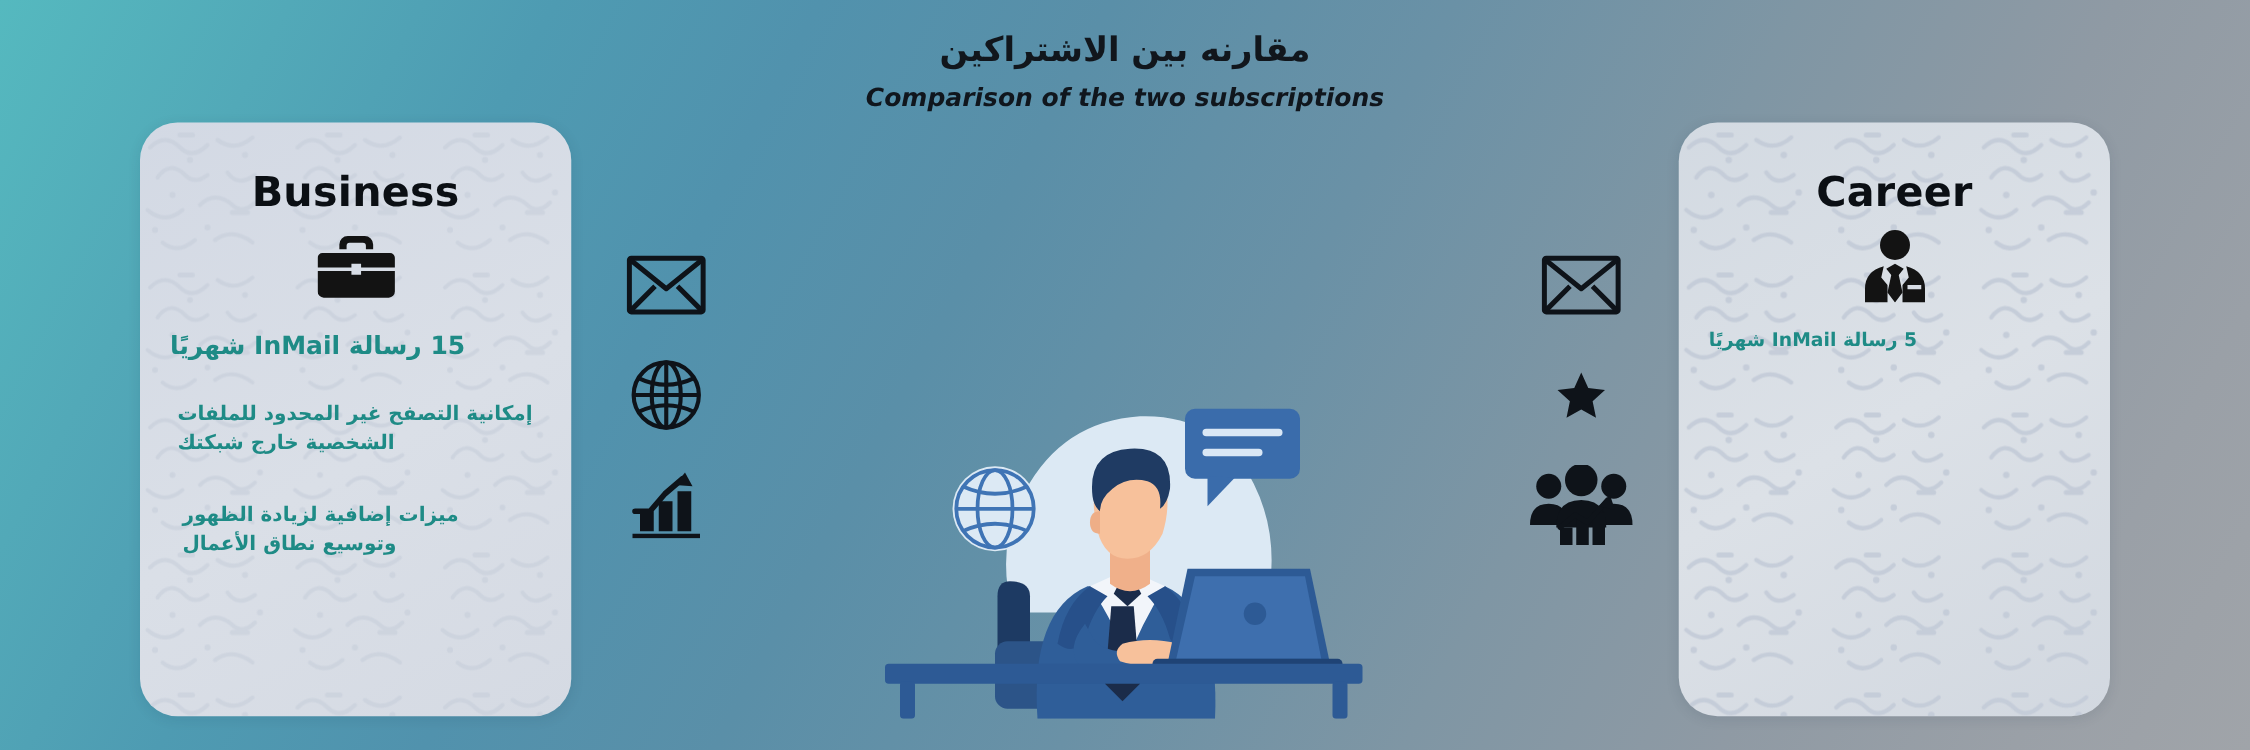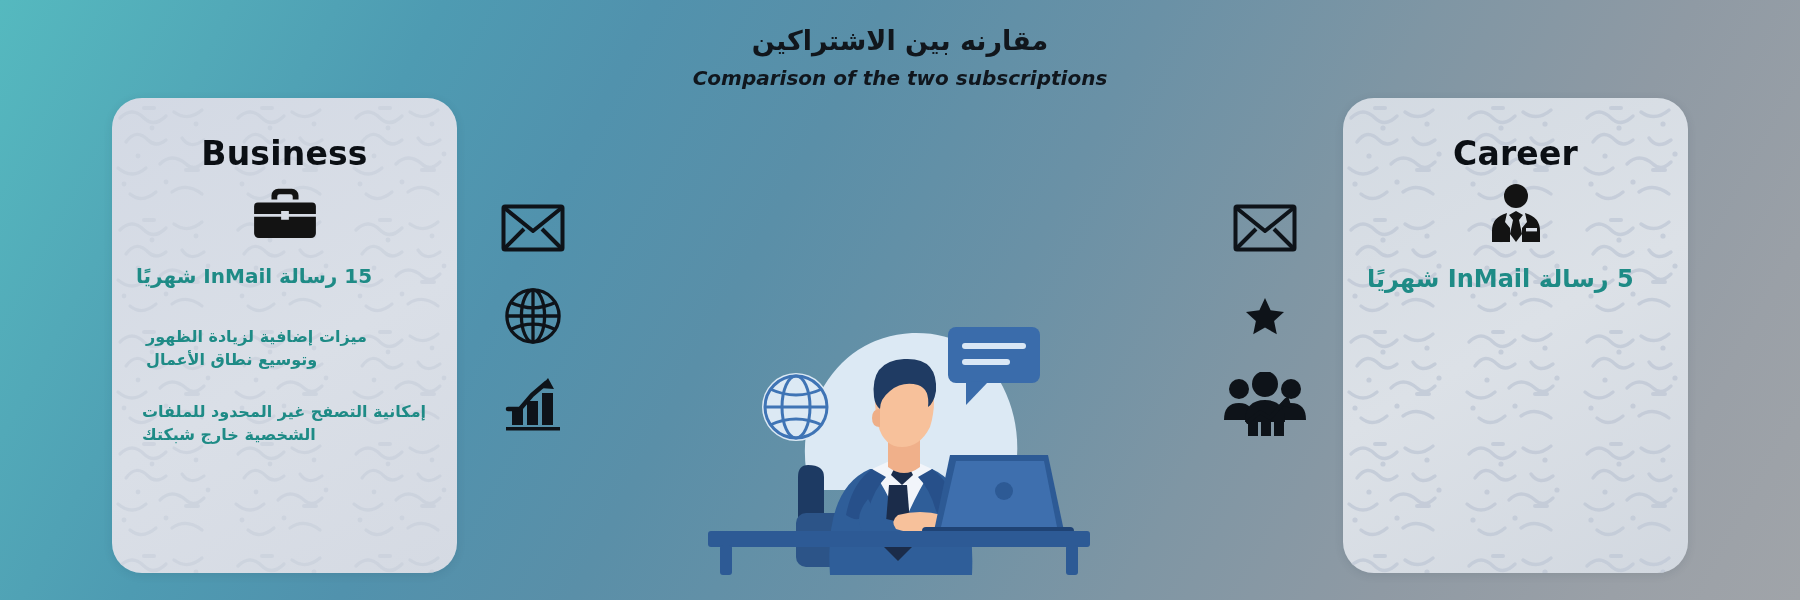--- a/index.html
+++ b/index.html
@@ -76,21 +76,21 @@
 
   .features { width:100%; margin-top:12px; }
   .feature {
     direction:rtl; text-align:left;
     color:#1e8b86; font-weight:700;
     line-height:1.45;
   }
   .feature.f0 { font-size:20px; margin-top:8px; }
   .feature.f1 { font-size:16px; margin-top:28px; padding:0 6px; }
   .feature.f2 { font-size:16px; margin-top:34px; padding:0 10px; }
-  .card.right .feature.f0 { font-size:24px; }
+  .card.right .feature.f0 { font-size:15px; }
   .card.right .feature.f1 { margin-top:26px; }
   .card.right .feature.f2 { margin-top:38px; }
 
   
   .icon-col {
     position:absolute; top:185px;
     width:120px;
     display:flex; flex-direction:column; align-items:center;
     z-index:5; color:#0e1319;
   }
@@ -148,22 +148,22 @@
     <div class="plan-glyph">
       <svg width="62" height="56" viewBox="0 0 64 58" xmlns="http://www.w3.org/2000/svg">
         <path fill="#131313" d="M25 4h14a7 7 0 0 1 7 7v4h-6v-3a2.5 2.5 0 0 0-2.5-2.5h-11A2.5 2.5 0 0 0 24 12v3h-6v-4a7 7 0 0 1 7-7z"></path>
         <path fill="#131313" d="M4 18h56a4 4 0 0 1 4 4v8H36v-3H28v3H0v-8a4 4 0 0 1 4-4z" transform="translate(0,0)"></path>
         <path fill="#131313" d="M0 33h28v3h8v-3h28v17a5 5 0 0 1-5 5H5a5 5 0 0 1-5-5V33z"></path>
       </svg>
     </div>
 
     <div class="features">
       <div class="feature f0">15 رسالة InMail شهريًا</div>
+      <div class="feature f1">إمكانية التصفح غير المحدود للملفات الشخصية خارج شبكتك</div>
       <div class="feature f2">ميزات إضافية لزيادة الظهور وتوسيع نطاق الأعمال</div>
-      <div class="feature f1">إمكانية التصفح غير المحدود للملفات الشخصية خارج شبكتك</div>
     </div>
   </div>
 </div>
 
 <div class="icon-col left">
   <div class="icon-slot">
     <svg width="64" height="48" viewBox="0 0 64 48" xmlns="http://www.w3.org/2000/svg">
       <rect x="2.5" y="2.5" width="59" height="43" rx="1.5" fill="none" stroke="#0e1319" stroke-width="4"></rect>
       <path d="M3.5 4 L32 27 L60.5 4" fill="none" stroke="#0e1319" stroke-width="4" stroke-linejoin="round"></path>
       <path d="M3.5 44.5 L23 25 M60.5 44.5 L41 25" fill="none" stroke="#0e1319" stroke-width="4"></path>

